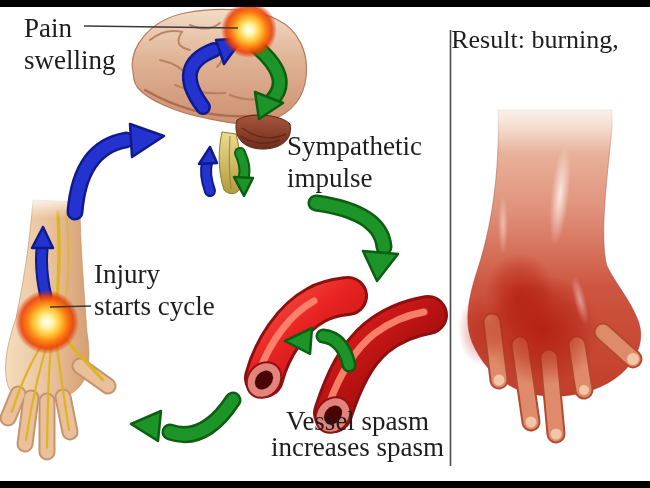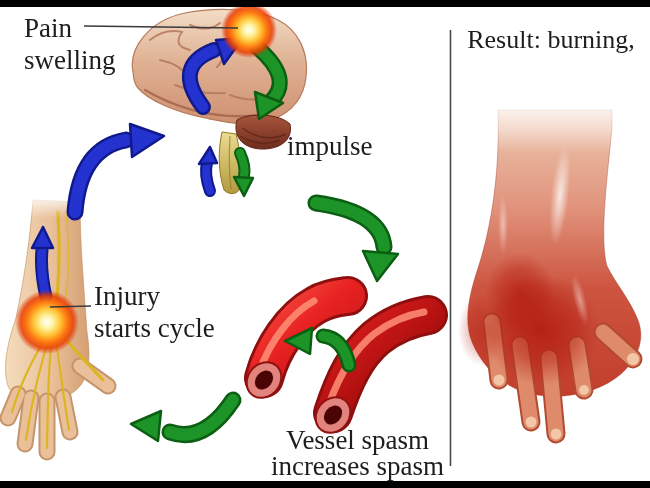--- a/index.html
+++ b/index.html
@@ -266,32 +266,33 @@
     <line class="pointer" x1="50" y1="307" x2="91" y2="306"></line>
     <line class="divider" x1="450.5" y1="30" x2="450.5" y2="466"></line>
   </svg>
 
   <div class="lbl" style="left:24px;top:12px;">
     <div>Pain</div>
     <div>swelling</div>
   </div>
 
   <div class="lbl" style="left:287px;top:130px;">
+    <div>Sympathetic</div>
     <div>impulse</div>
   </div>
 
-  <div class="lbl" style="left:94px;top:258px;margin-top:22px;">
+  <div class="lbl" style="left:94px;top:258px;">
     <div>Injury</div>
     <div>starts cycle</div>
   </div>
 
-  <div class="lbl ctr" style="left:245px;top:427px;width:225px;line-height:26px;">
+  <div class="lbl ctr" style="left:245px;top:408px;width:225px;line-height:26px;">
     <div>Vessel spasm</div>
     <div>increases spasm</div>
   </div>
 
-  <div class="lbl ctr" style="left:452px;top:26px;width:198px;font-size:26px;line-height:28px;">
+  <div class="lbl ctr" style="left:436px;top:26px;width:198px;font-size:26px;line-height:28px;">
     <div>Result: burning,</div>
   </div>
 
   <div class="frame-bar frame-top"></div>
   <div class="frame-bar frame-bottom"></div>
 </div>
 
 </body></html>

